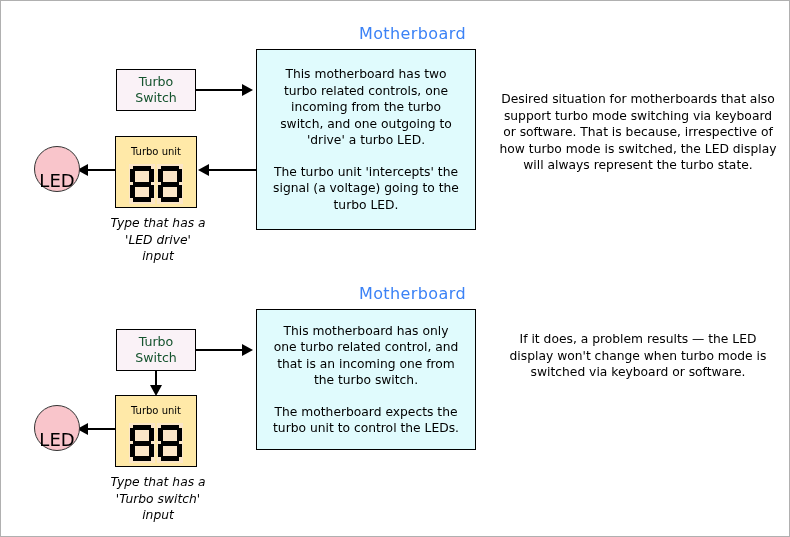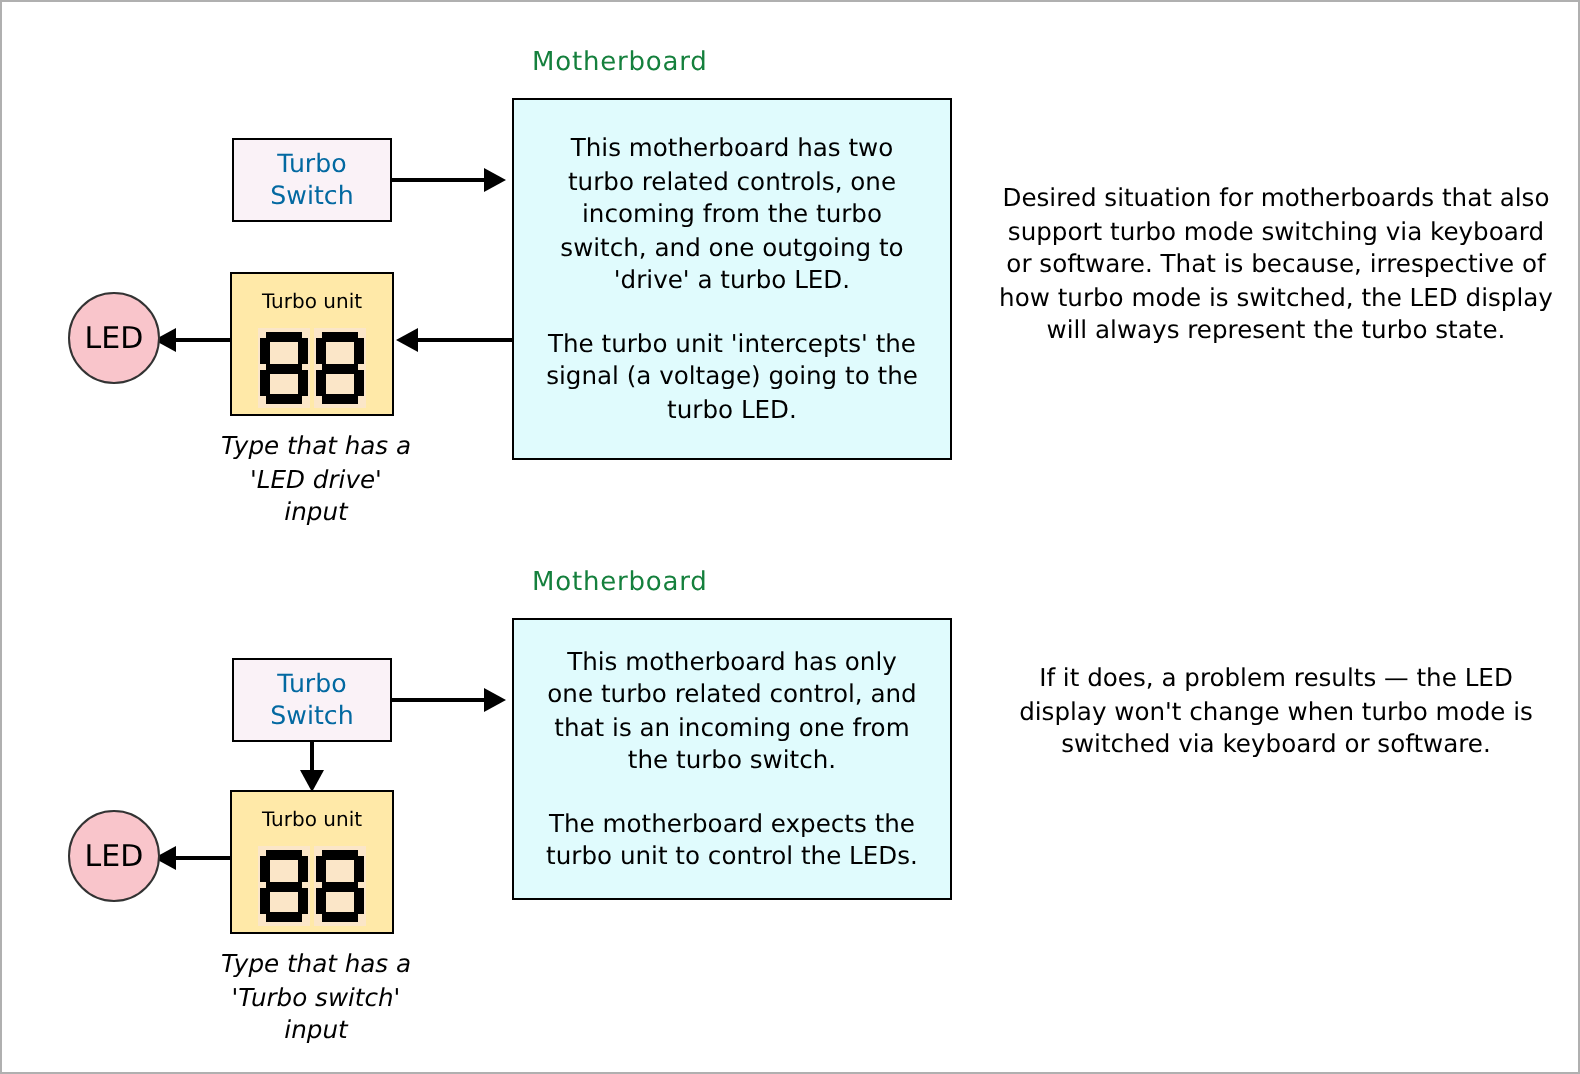--- a/index.html
+++ b/index.html
@@ -14,23 +14,23 @@
     background: #ffffff;
     border: 1px solid #b0b0b0;
     box-sizing: border-box;
     font-family: "DejaVu Sans", sans-serif;
     overflow: hidden;
   }
   .abs { position: absolute; box-sizing: border-box; }
 
   
   .mb-title {
-    font-size: 13px;
-    color: #15803d;
-    text-align: left;
+    font-size: 16px;
+    color: #3b82f6;
+    text-align: right;
     white-space: nowrap;
     letter-spacing: 0.4px;
   }
 
   
   .box {
     border: 1.6px solid #000;
     display: flex;
     align-items: center;
     justify-content: center;
@@ -47,21 +47,21 @@
     color: #000;
     text-align: center;
     width: 100%;
   }
   .mb-para + .mb-para { margin-top: 15px; }
 
   .switch-box {
     background: #faf2f7;
     font-size: 12.6px;
     line-height: 16px;
-    color: #0369a1;
+    color: #14532d;
     flex-direction: column;
   }
   .turbo-unit-box {
     background: #ffe9a8;
     flex-direction: column;
     justify-content: flex-start;
     padding-top: 7px;
   }
   .turbo-unit-label {
     font-size: 10px;
@@ -95,23 +95,23 @@
   .seg-b { left: 20px; top: 5px;   width: 5px;  height: 13px; }
   .seg-e { left: 1px;  top: 21px;  width: 5px;  height: 13px; }
   .seg-c { left: 20px; top: 21px;  width: 5px;  height: 13px; }
 
   
   .led-circle {
     border-radius: 50%;
     background: #f9c5cb;
     border: 1.6px solid #333;
     display: flex;
-    align-items: center;
+    align-items: flex-end;
     justify-content: center;
-    font-size: 15px;
+    font-size: 18px;
     color: #000;
   }
 
   
   .caption {
     font-size: 12.3px;
     line-height: 16.5px;
     color: #000;
     text-align: center;
     font-style: italic;

